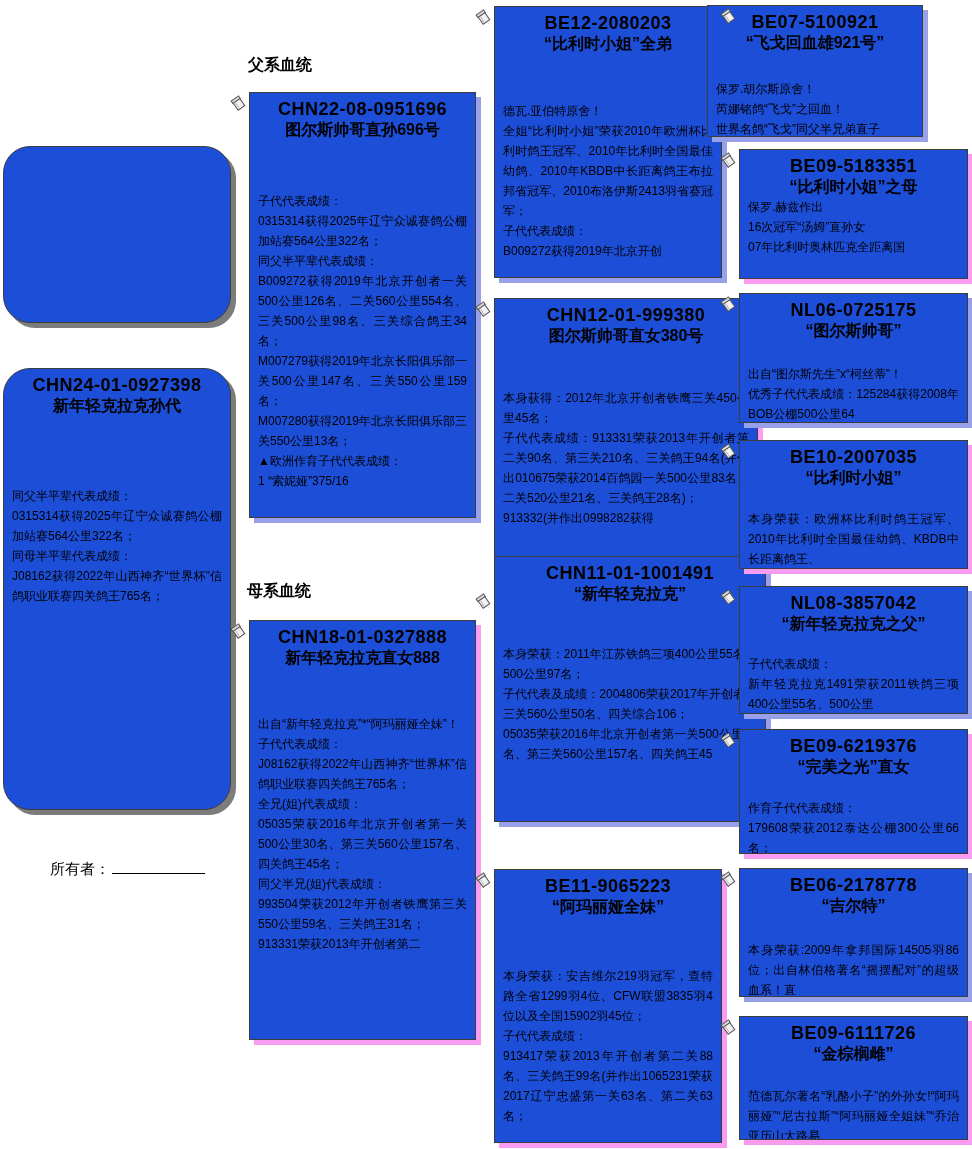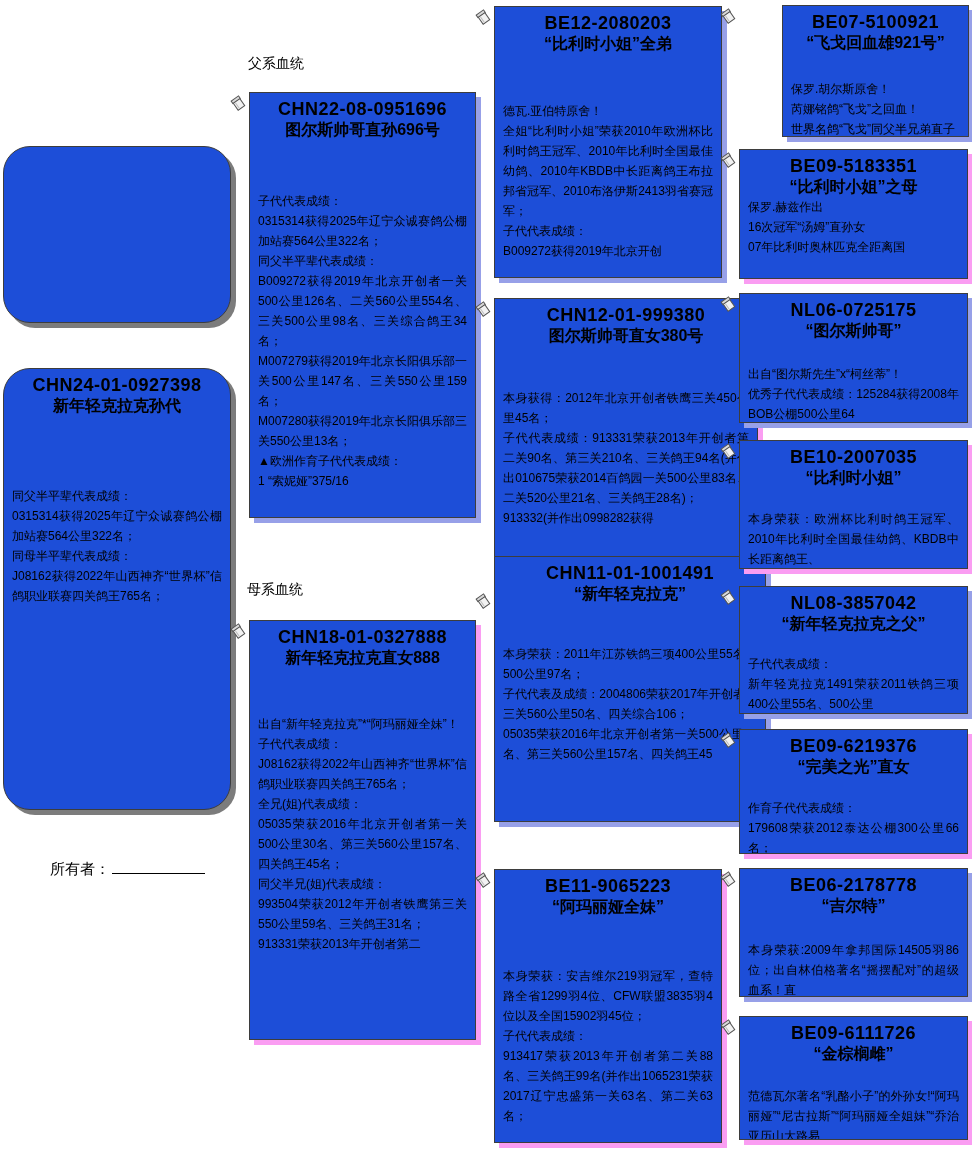--- a/index.html
+++ b/index.html
@@ -17,21 +17,21 @@
   .ring {
     padding-top:5px; text-align:center; font-weight:bold; font-size:18px;
     letter-spacing:.5px; line-height:22px;
   }
   .cname { text-align:center; font-weight:bold; font-size:16px; line-height:20px; }
   .body {
     padding:0 8px; font-size:12px; line-height:20px; white-space:pre-line;
     text-align:justify;
   }
 
-  .lineage-label { position:absolute; font-weight:normal; font-size:14px;text-align:right; }
+  .lineage-label { position:absolute; font-weight:bold; font-size:16px;text-align:right; }
 
   .owner-line { position:absolute; font-size:15px; }
   .owner-line .blank {
     display:inline-block; width:93px; border-bottom:1px solid #000; height:14px;
     margin-left:2px;
   }
 
   .clip { position:absolute; width:18px; height:18px; }
 </style>
 </head>
@@ -109,21 +109,21 @@
   </div>
 
   <div class="box pink" style="left:494px;top:869px;width:228px;height:274px">
     <div class="ring">BE11-9065223</div>
     <div class="cname">“阿玛丽娅全妹”</div>
     <div class="body" style="margin-top:49px">本身荣获：安吉维尔219羽冠军，查特路全省1299羽4位、CFW联盟3835羽4位以及全国15902羽45位；
 子代代表成绩：
 913417荣获2013年开创者第二关88名、三关鸽王99名(并作出1065231荣获2017辽宁忠盛第一关63名、第二关63名；</div>
   </div>
 
-  <div class="box blue" style="left:782px;top:5px;width:187px;height:132px">
+  <div class="box blue" style="left:707px;top:5px;width:216px;height:132px">
     <div class="ring">BE07-5100921</div>
     <div class="cname">“飞戈回血雄921号”</div>
     <div class="body" style="margin-top:26px">保罗.胡尔斯原舍！
 芮娜铭鸽“飞戈”之回血！
 世界名鸽“飞戈”同父半兄弟直子</div>
   </div>
 
   <div class="box pink" style="left:739px;top:149px;width:229px;height:130px">
     <div class="ring">BE09-5183351</div>
     <div class="cname">“比利时小姐”之母</div>

